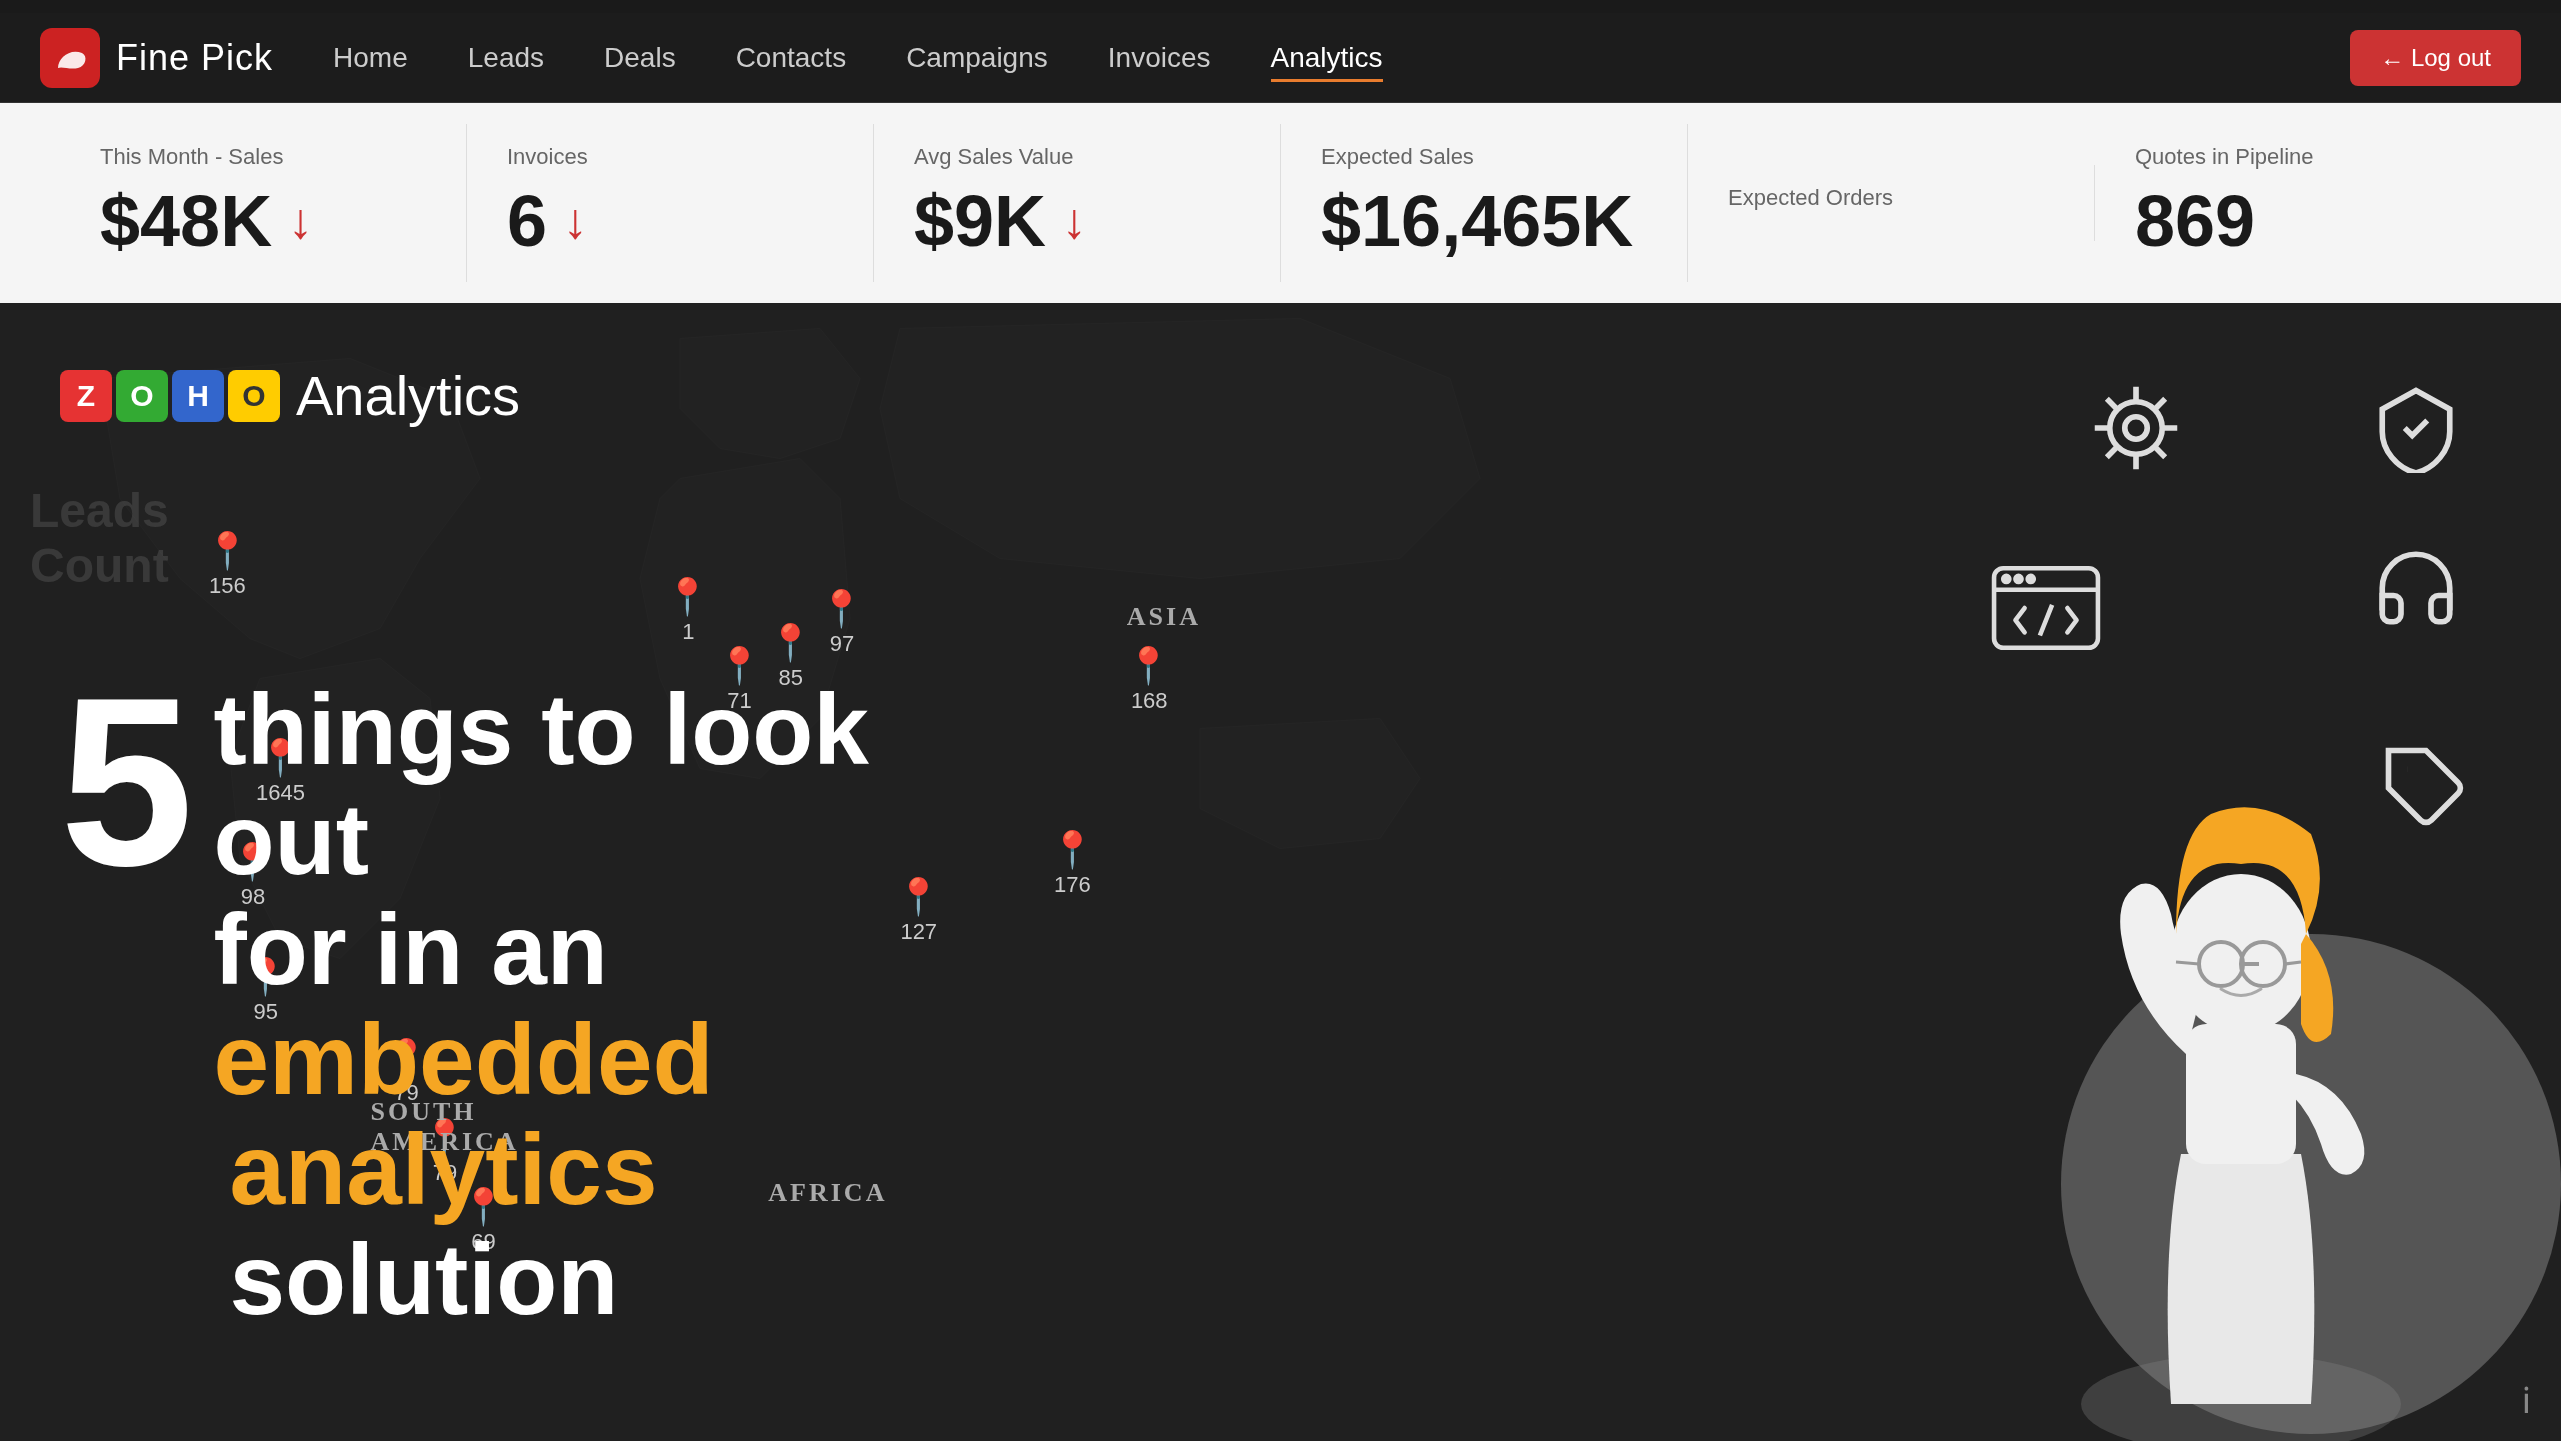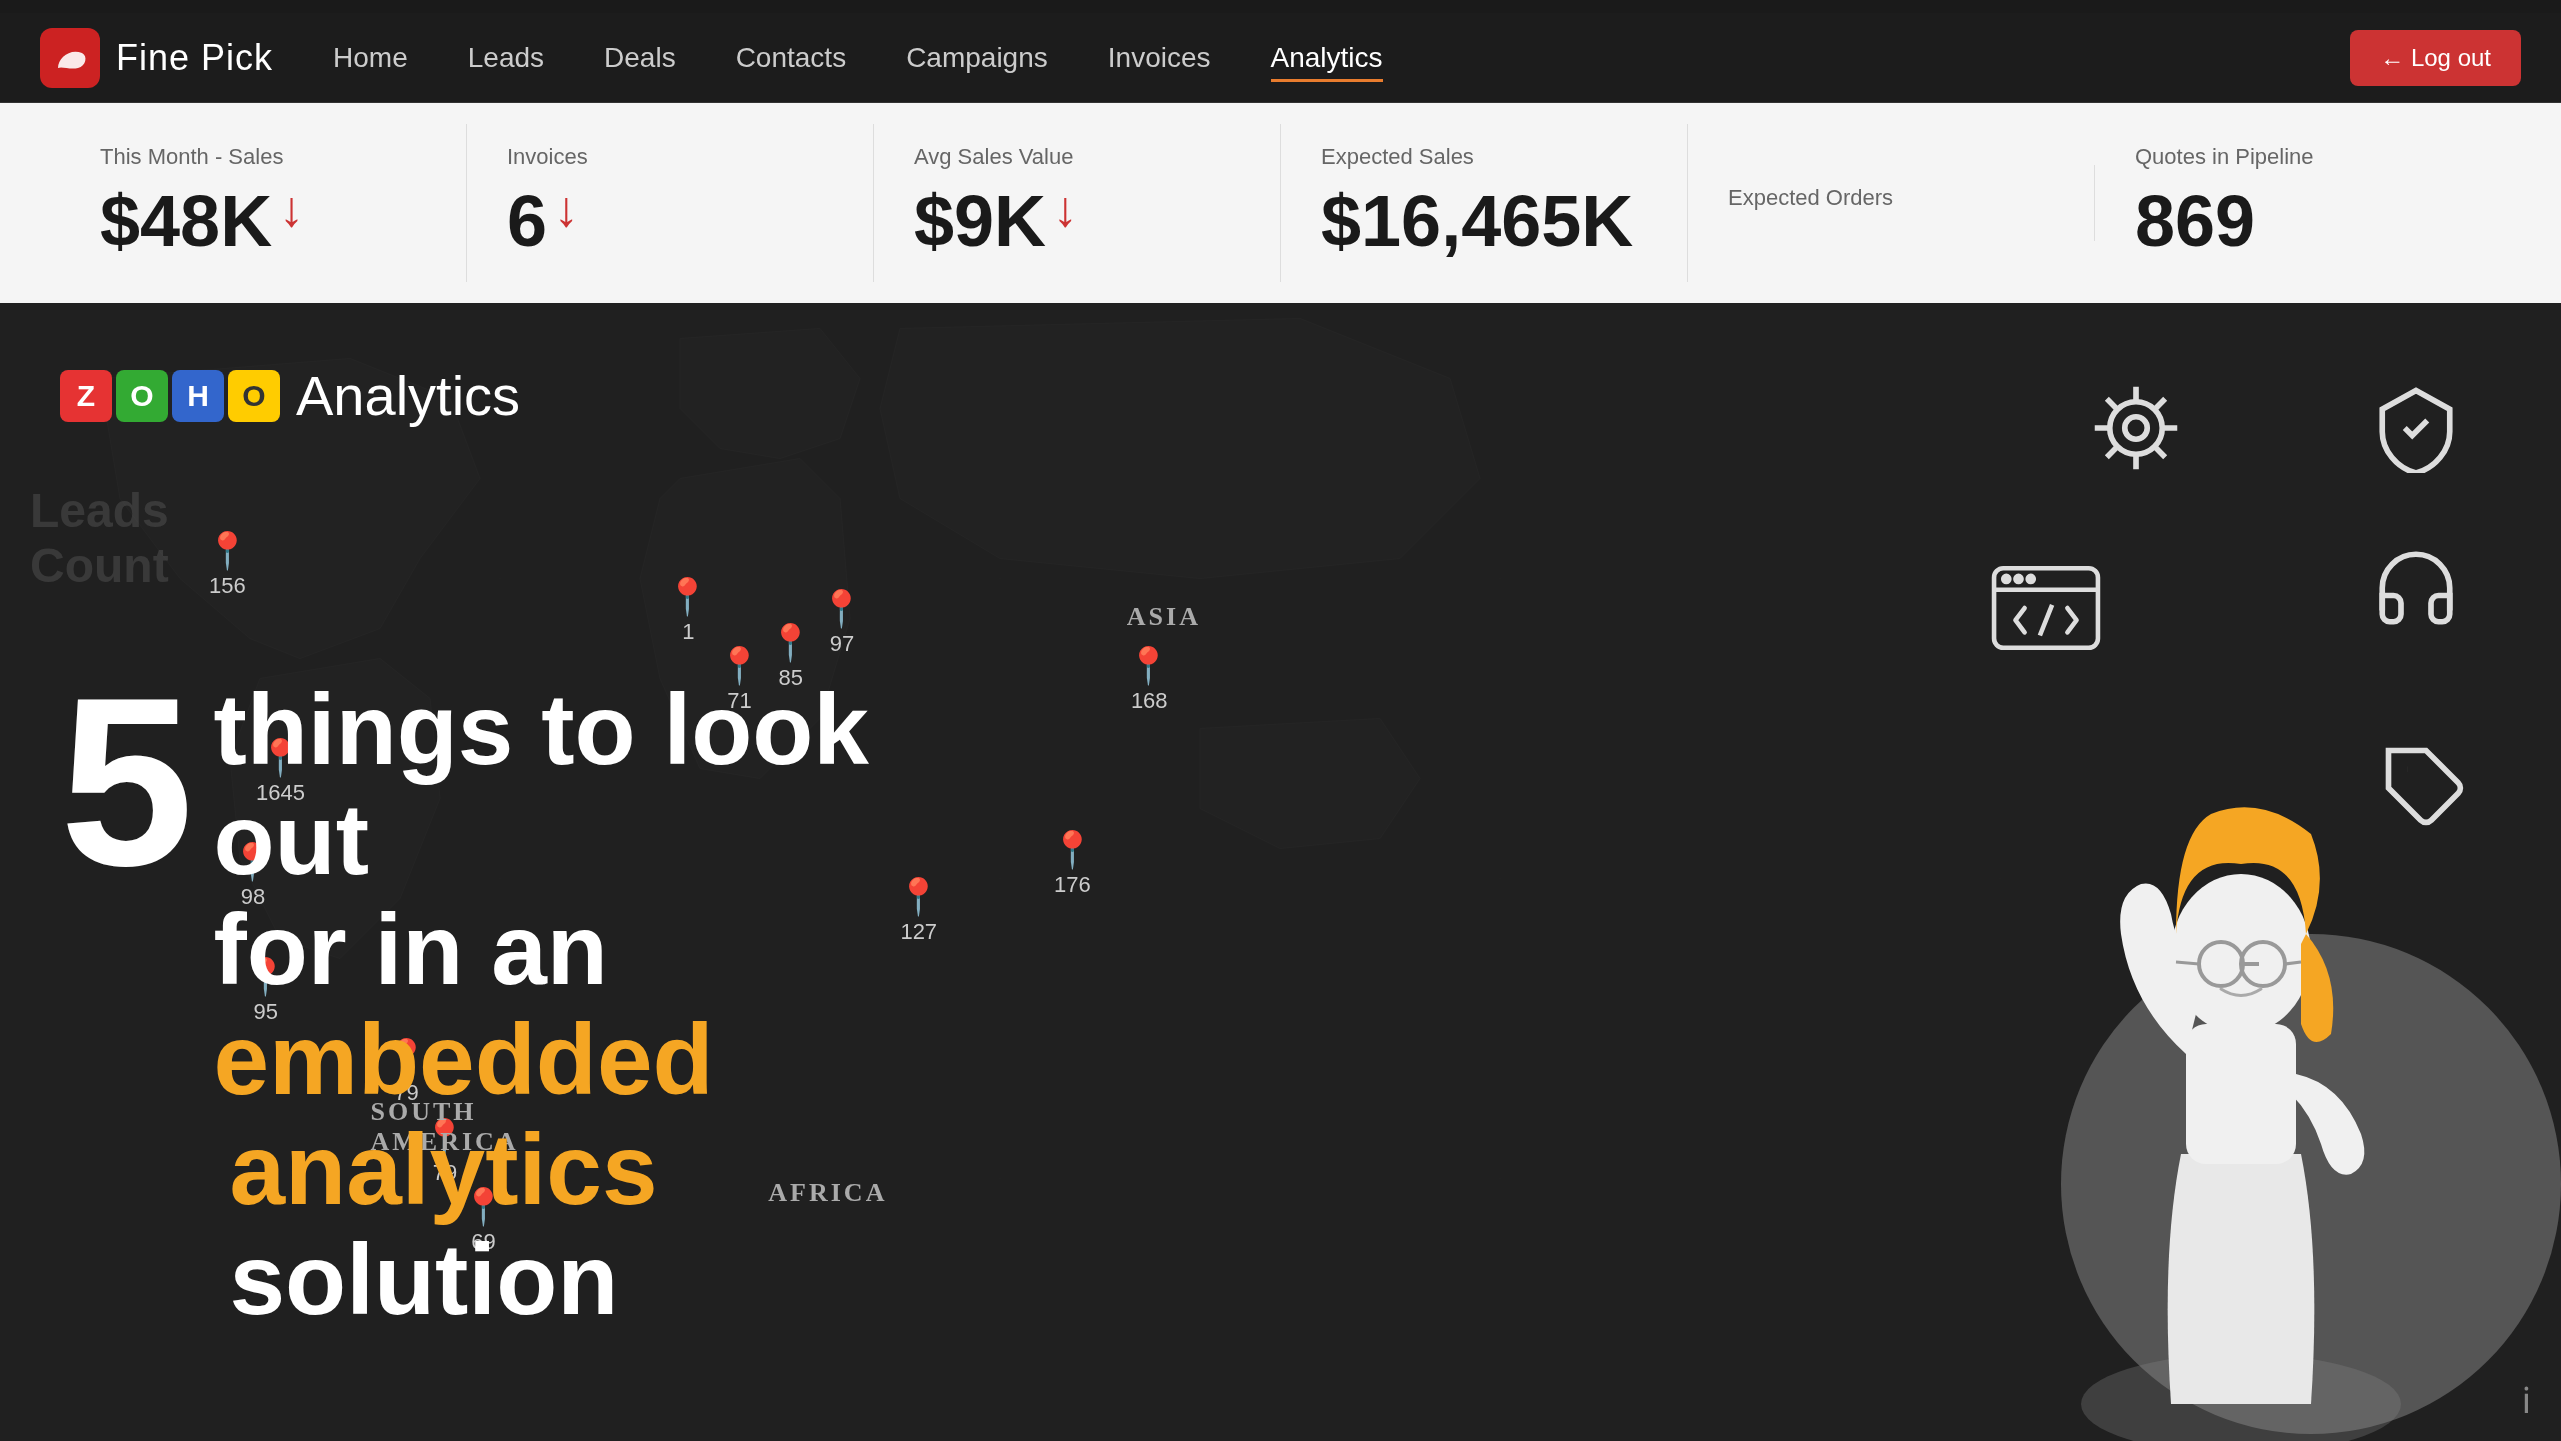--- a/index.html
+++ b/index.html
@@ -90,22 +90,22 @@
     .stat-label {
       font-size: 22px;
       color: #666;
       margin-bottom: 10px;
     }
     .stat-value {
       font-size: 72px;
       font-weight: 700;
       color: #1a1a1a;
       display: flex;
-      align-items: flex-start;
-      gap: 7px;
+      align-items: center;
+      gap: 16px;
     }
     .stat-arrow-down {
       color: #cc3333;
       font-size: 50px;
     }
 
     
     .main-content {
       position: relative;
       width: 100%;

